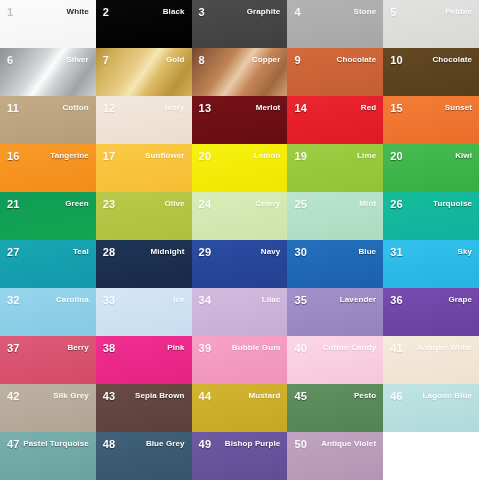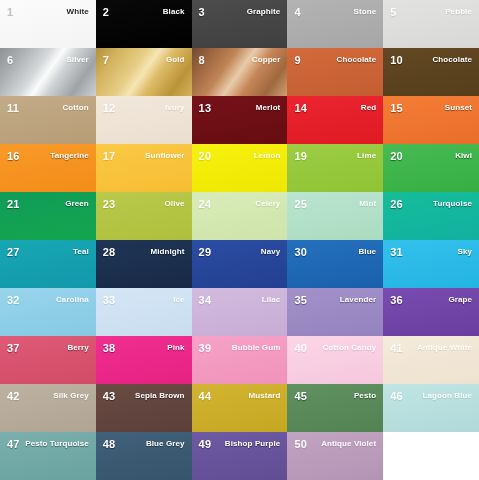--- a/index.html
+++ b/index.html
@@ -398,21 +398,21 @@
       <div class="swatch-inner" style="background: linear-gradient(170deg, rgb(192, 228, 228) 0%, rgb(177, 217, 217) 100%);"></div>
       <div class="swatch-text">
         <span class="swatch-num">46</span>
         <span class="swatch-label">Lagoon Blue</span>
       </div>
     </div>
     <div class="swatch t-light">
       <div class="swatch-inner" style="background: linear-gradient(170deg, rgb(121, 176, 174) 0%, rgb(106, 162, 160) 100%);"></div>
       <div class="swatch-text">
         <span class="swatch-num">47</span>
-        <span class="swatch-label">Pesto Turquoise</span>
+        <span class="swatch-label">Pastel Turquoise</span>
       </div>
     </div>
     <div class="swatch t-light">
       <div class="swatch-inner" style="background: linear-gradient(170deg, rgb(65, 97, 122) 0%, rgb(54, 84, 107) 100%);"></div>
       <div class="swatch-text">
         <span class="swatch-num">48</span>
         <span class="swatch-label">Blue Grey</span>
       </div>
     </div>
     <div class="swatch t-light">

